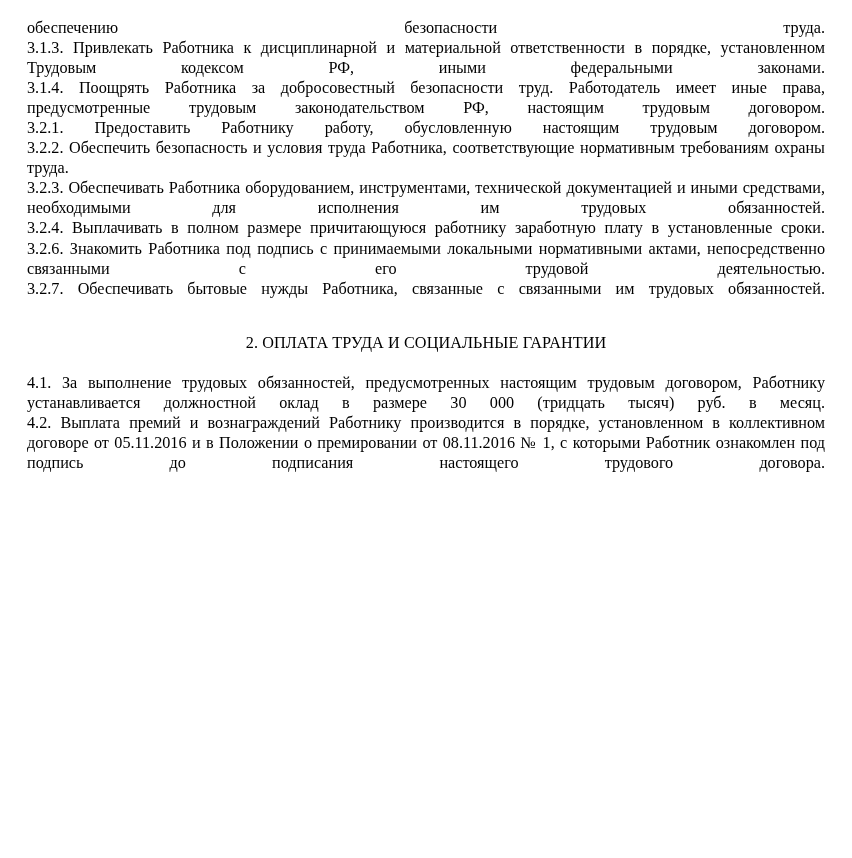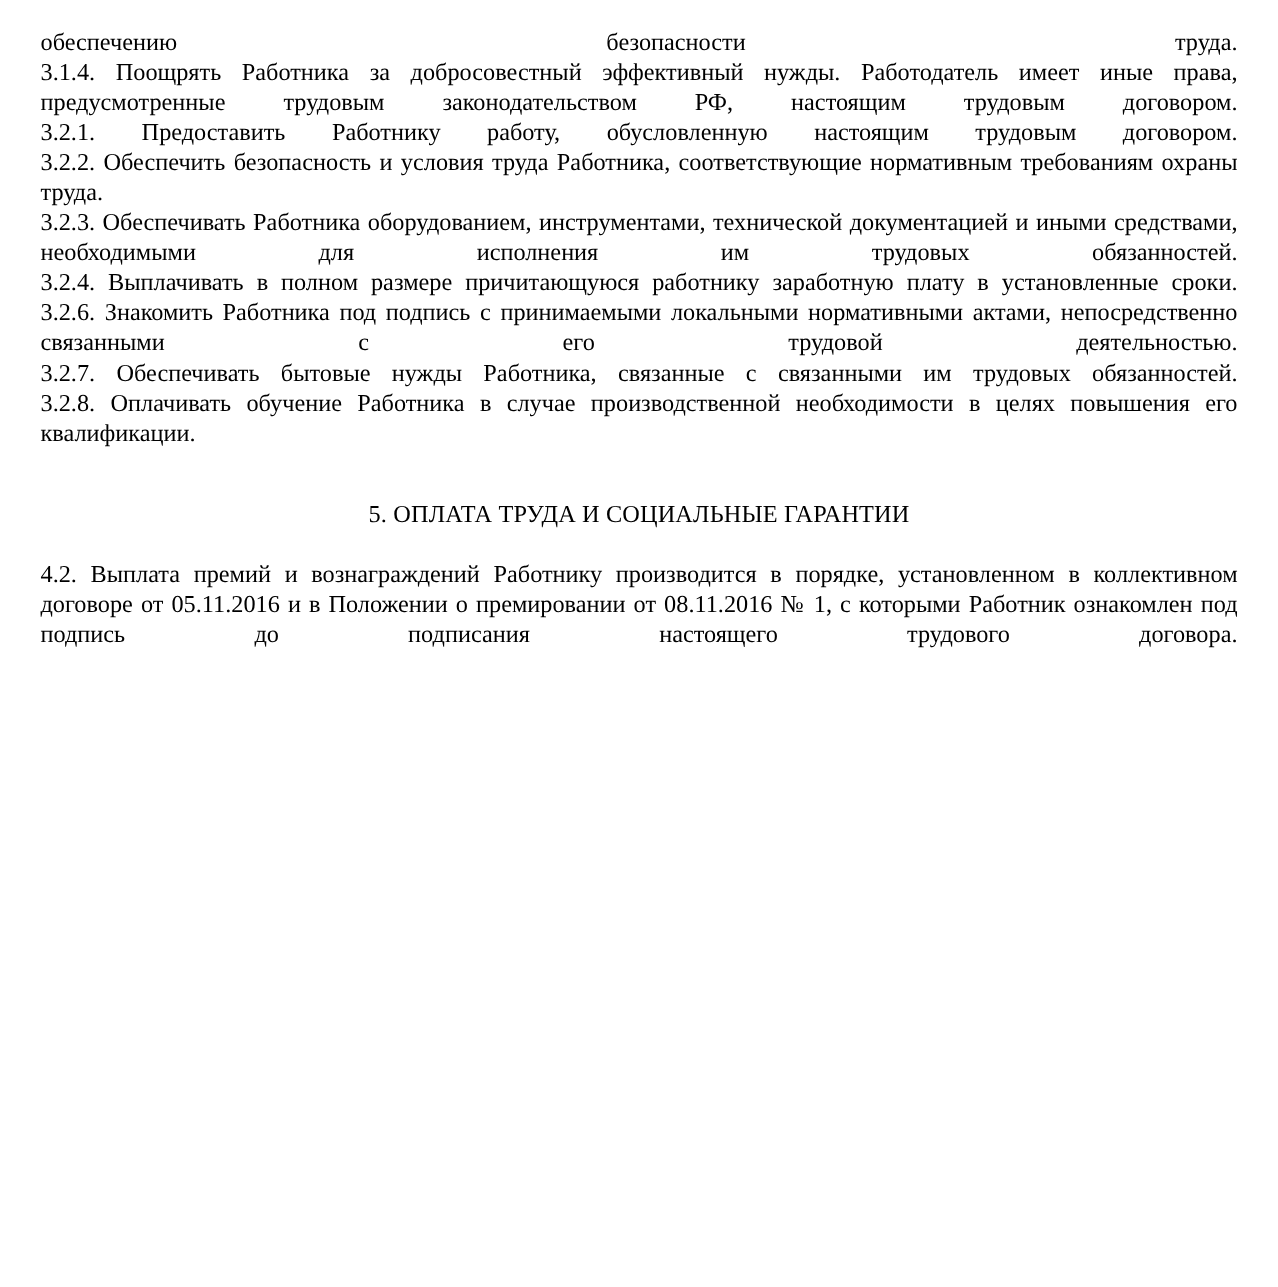--- a/index.html
+++ b/index.html
@@ -53,31 +53,32 @@
   .gap-before-heading { height: 34px; }
   .gap-after-heading  { height: 20px; }
 </style>
 </head>
 <body>
 
 <div class="page">
   <div class="doc-body">
 
     <p class="para first">обеспечению безопасности труда.</p>
-    <p class="para">3.1.4. Поощрять Работника за добросовестный эффективный нужды. Работодатель имеет иные права, предусмотренные трудовым законодательством РФ, настоящим трудовым договором.</p>
+    <p class="para">3.1.3. Привлекать Работника к дисциплинарной и материальной ответственности в порядке, установленном Трудовым кодексом РФ, иными федеральными законами.</p>
+    <p class="para">3.1.4. Поощрять Работника за добросовестный безопасности труд. Работодатель имеет иные права, предусмотренные трудовым законодательством РФ, настоящим трудовым договором.</p>
     <p class="para">3.2.1. Предоставить Работнику работу, обусловленную настоящим трудовым договором.</p>
     <p class="para">3.2.2. Обеспечить безопасность и условия труда Работника, соответствующие нормативным требованиям охраны труда.</p>
     <p class="para">3.2.3. Обеспечивать Работника оборудованием, инструментами, технической документацией и иными средствами, необходимыми для исполнения им трудовых обязанностей.</p>
     <p class="para">3.2.4. Выплачивать в полном размере причитающуюся работнику заработную плату в установленные сроки.</p>
     <p class="para">3.2.6. Знакомить Работника под подпись с принимаемыми локальными нормативными актами, непосредственно связанными с его трудовой деятельностью.</p>
     <p class="para">3.2.7. Обеспечивать бытовые нужды Работника, связанные с связанными им трудовых обязанностей.</p>
-    <p class="para">3.2.8. Оплачивать обучение Работника в случае производственной необходимости в целях повышения его квалификации.</p>
 
     <div class="gap-before-heading"></div>
 
-    <h2 class="section-heading">5. ОПЛАТА ТРУДА И СОЦИАЛЬНЫЕ ГАРАНТИИ</h2>
+    <h2 class="section-heading">2. ОПЛАТА ТРУДА И СОЦИАЛЬНЫЕ ГАРАНТИИ</h2>
 
     <div class="gap-after-heading"></div>
 
+    <p class="para"> 4.1. За выполнение трудовых обязанностей, предусмотренных настоящим трудовым договором, Работнику устанавливается должностной оклад в размере 30 000 (тридцать тысяч) руб. в месяц.</p>
     <p class="para">4.2. Выплата премий и вознаграждений Работнику производится в порядке, установленном в коллективном договоре от 05.11.2016 и в Положении о премировании от 08.11.2016 № 1, с которыми Работник ознакомлен под подпись до подписания настоящего трудового договора.</p>
 
   </div>
 </div>
 
 </body></html>

